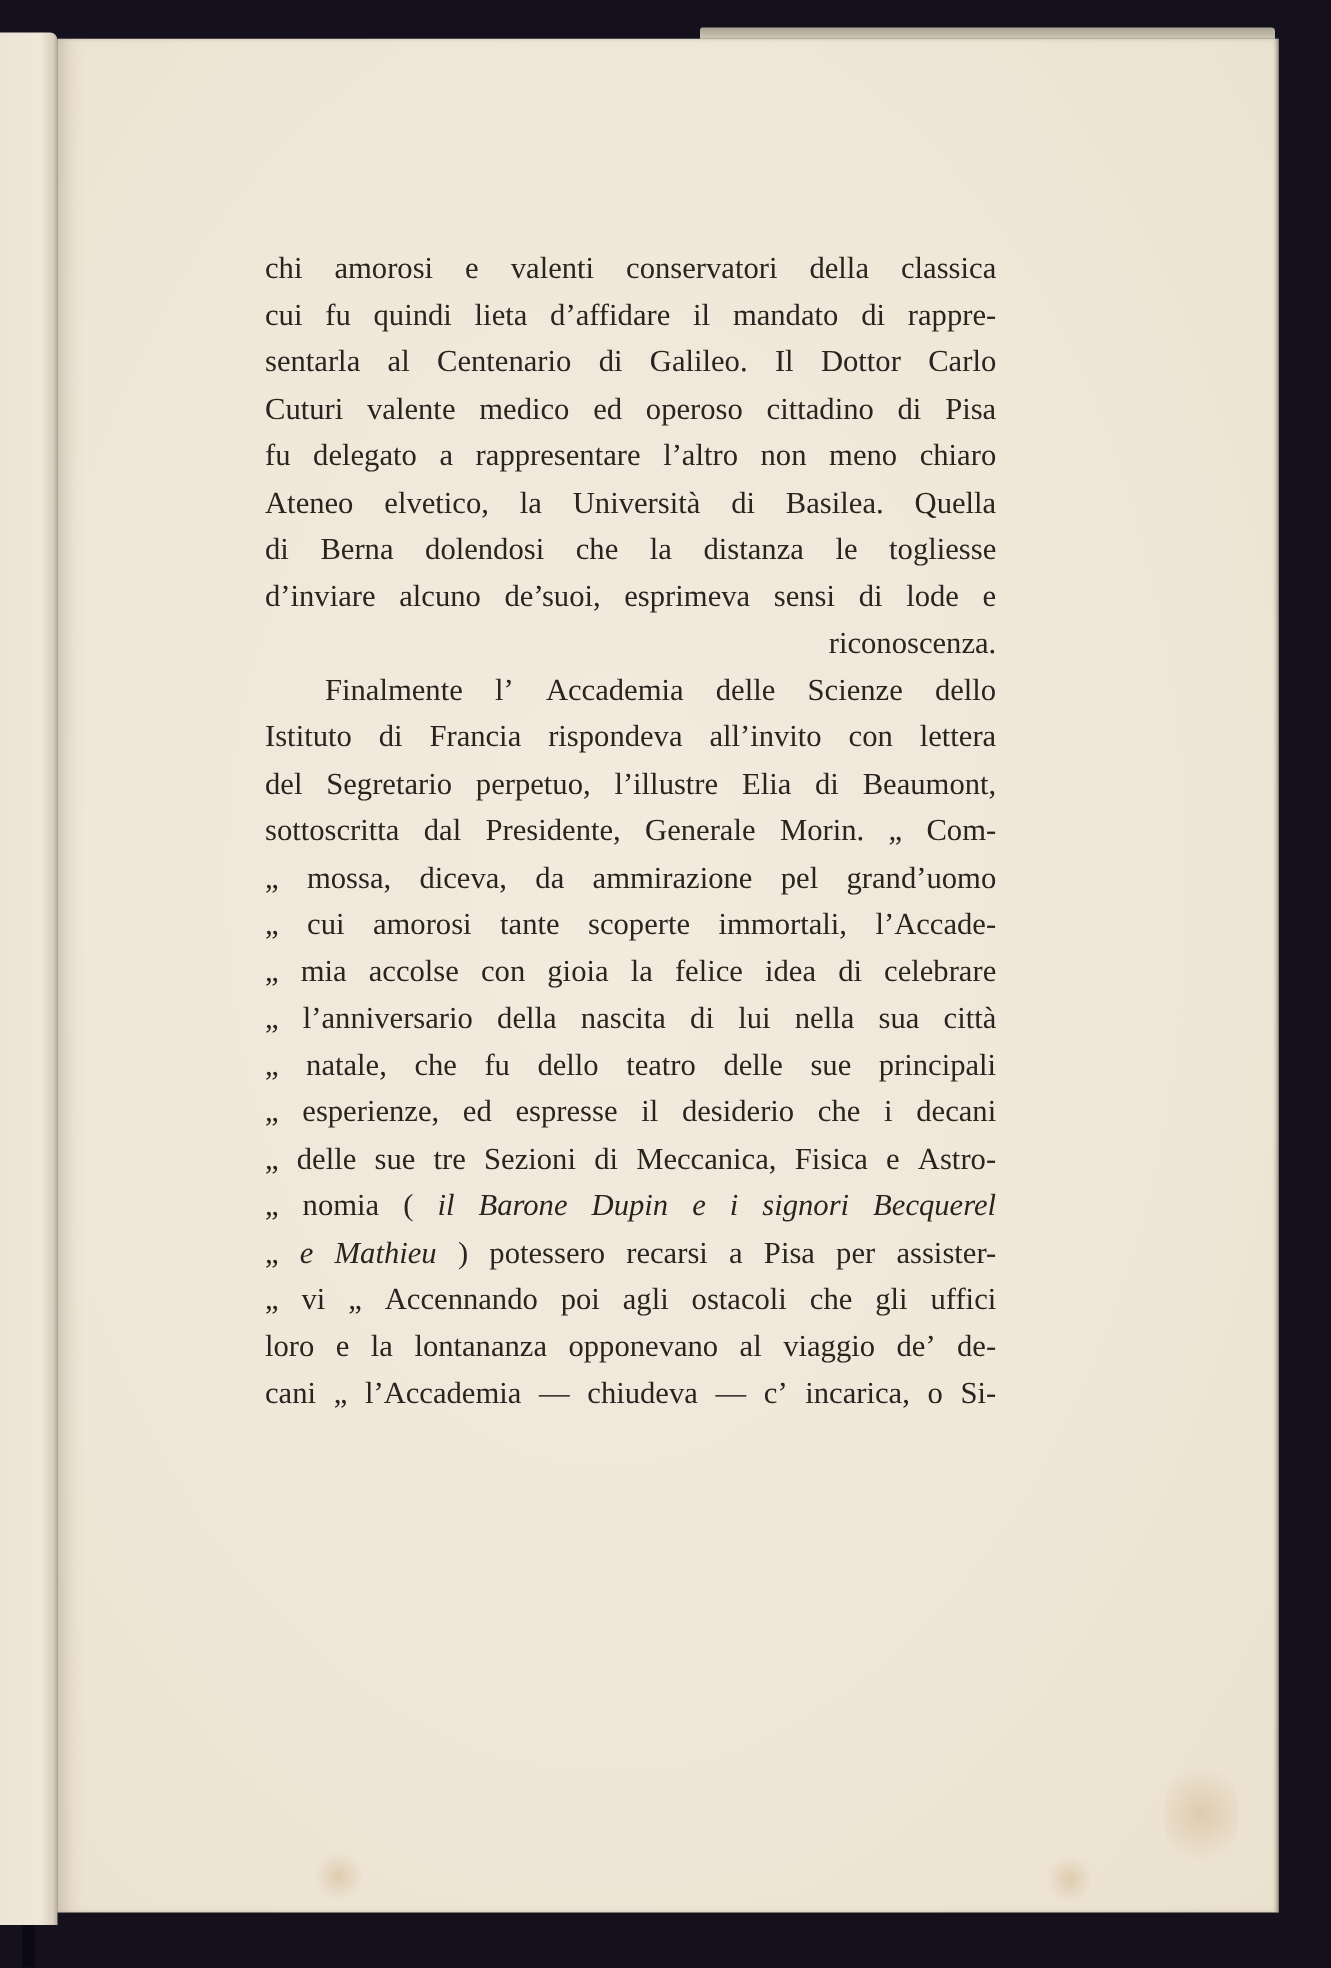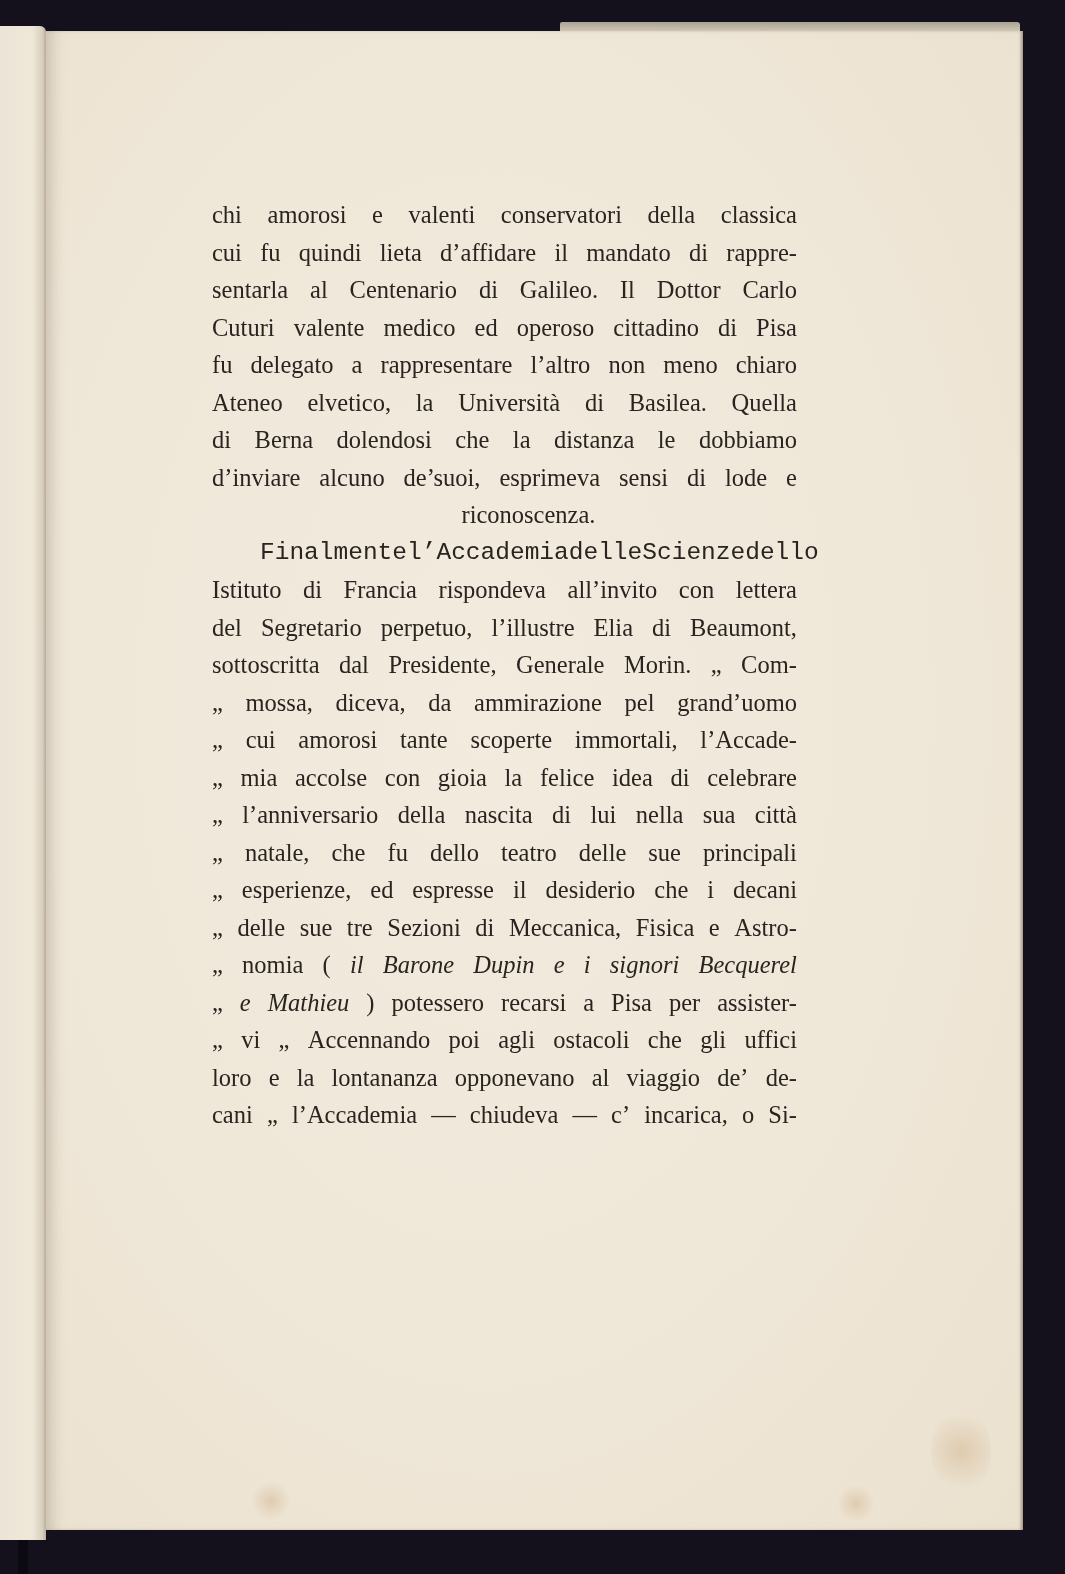--- a/index.html
+++ b/index.html
@@ -40,22 +40,22 @@
     .page-number {
       text-align: center; height: 36px; line-height: 36px;
       letter-spacing: 1px; margin-left: 8px;
     }
     .line {
       height: 37.5px; line-height: 37.5px;
       text-align: justify; text-align-last: justify;
       white-space: nowrap;
       display: flex; justify-content: space-between;
     }
-    .line.last { text-align-last: left; justify-content: center; margin-left: 48px; }
-    .line.indent { padding-left: 48px; font-family: Liberation Mono, monospace; }
+    .line.last { text-align-last: left; justify-content: flex-end; margin-left: 48px; }
+    .line.indent { padding-left: 48px; }
     .line span.w { display: inline-block; }
     .it { font-style: italic; }
   </style>
 </head>
 <body>
 
 <div class="left-page"></div>
 <div class="left-page-edge"></div>
 <div class="top-edge"></div>
 
@@ -127,21 +127,21 @@
         <span class="w">Quella</span>
       </div>
       <div class="line">
         <span class="w">di</span>
         <span class="w">Berna</span>
         <span class="w">dolendosi</span>
         <span class="w">che</span>
         <span class="w">la</span>
         <span class="w">distanza</span>
         <span class="w">le</span>
-        <span class="w">dobbiamo</span>
+        <span class="w">togliesse</span>
       </div>
       <div class="line">
         <span class="w">d’inviare</span>
         <span class="w">alcuno</span>
         <span class="w">de’suoi,</span>
         <span class="w">esprimeva</span>
         <span class="w">sensi</span>
         <span class="w">di</span>
         <span class="w">lode</span>
         <span class="w">e</span>

